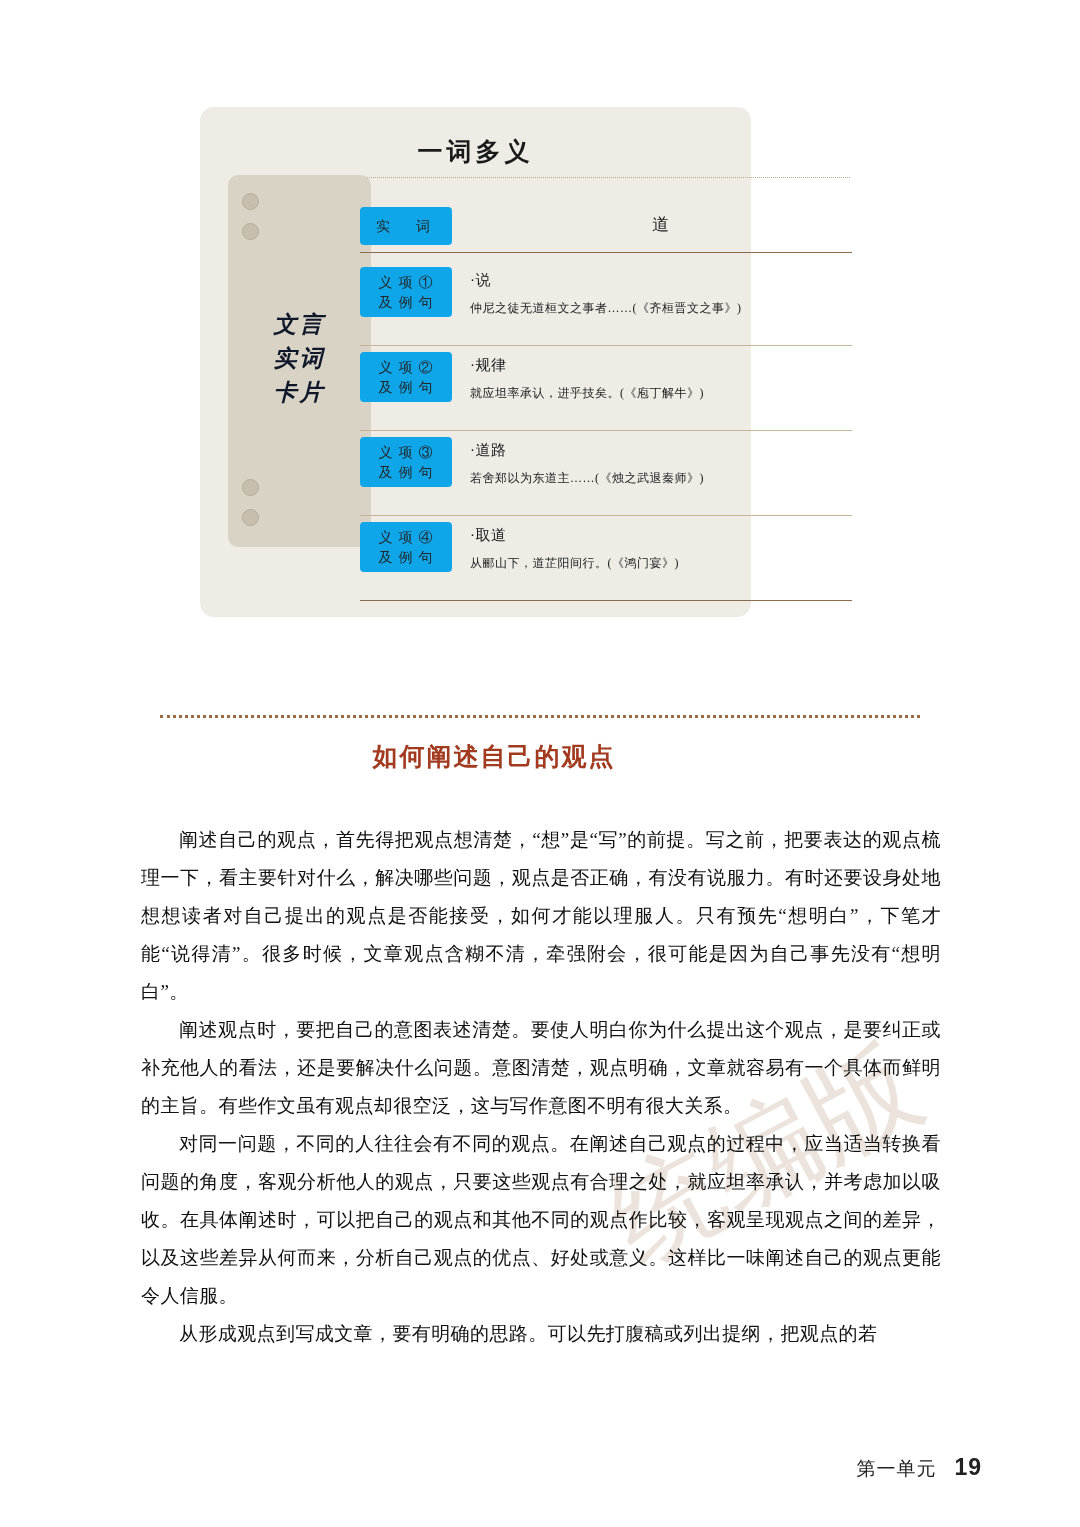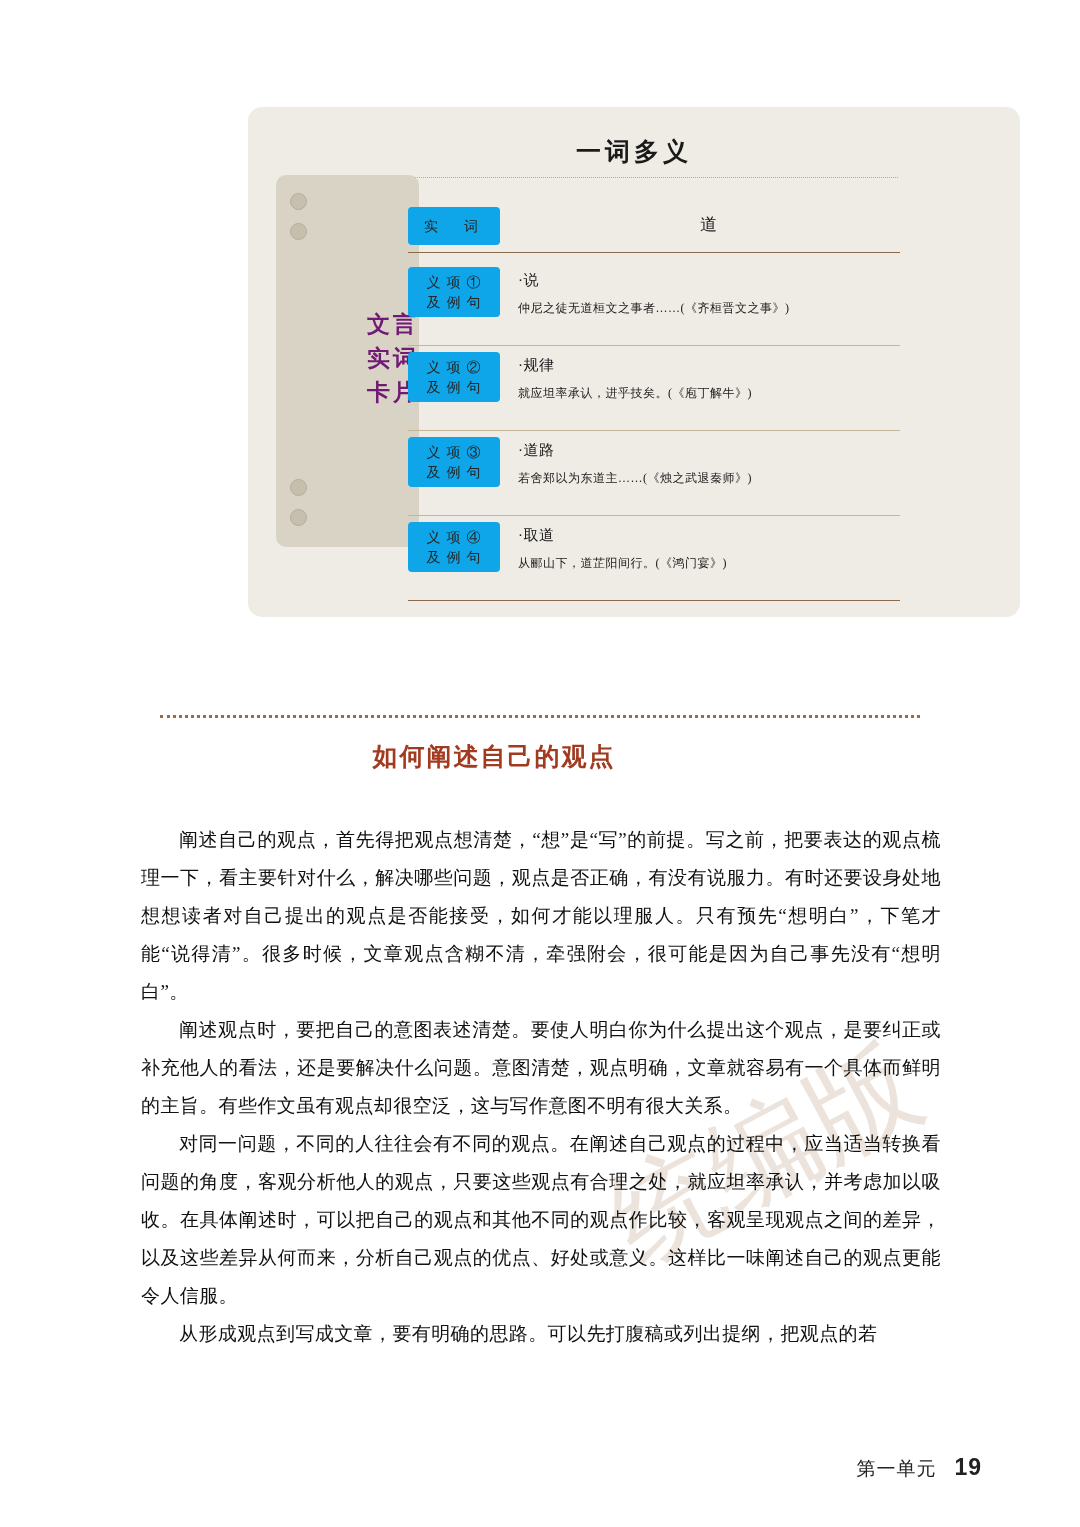--- a/index.html
+++ b/index.html
@@ -14,26 +14,25 @@
     font-family: "Liberation Serif", "DejaVu Serif", serif;
     color: #1a1a1a;
     overflow: hidden;
   }
 
   
   .card {
     position: absolute;
     left: 200px;
     top: 107px;
-    width: 772px;
+    width: 551px;
     height: 510px;
     background: #efece6;
     border-radius: 14px;
     box-sizing: border-box;
-    margin-left: 48px;
   }
   .card-title {
     position: absolute;
     top: 28px;
     left: 0;
     width: 100%;
     text-align: center;
     font-size: 25px;
     font-weight: bold;
     letter-spacing: 4px;
@@ -70,27 +69,28 @@
   }
   .binder .hole.h1 { top: 18px; }
   .binder .hole.h2 { top: 48px; }
   .binder .hole.h3 { top: 304px; }
   .binder .hole.h4 { top: 334px; }
   .binder-label {
     position: absolute;
     left: 0;
     top: 132px;
     width: 100%;
-    text-align: right;
+    text-align: center;
     font-size: 23px;
     font-weight: bold;
     line-height: 34px;
     letter-spacing: 3px;
-    color: #701a75;
-    font-family: "Liberation Sans", sans-serif;
+    color: #0f172a;
+    font-family: "Liberation Sans", sans-serif;
+    font-style: italic;
   }
 
   
   .rows {
     position: absolute;
     left: 160px;
     top: 100px;
     width: 492px;
   }
   .row {

